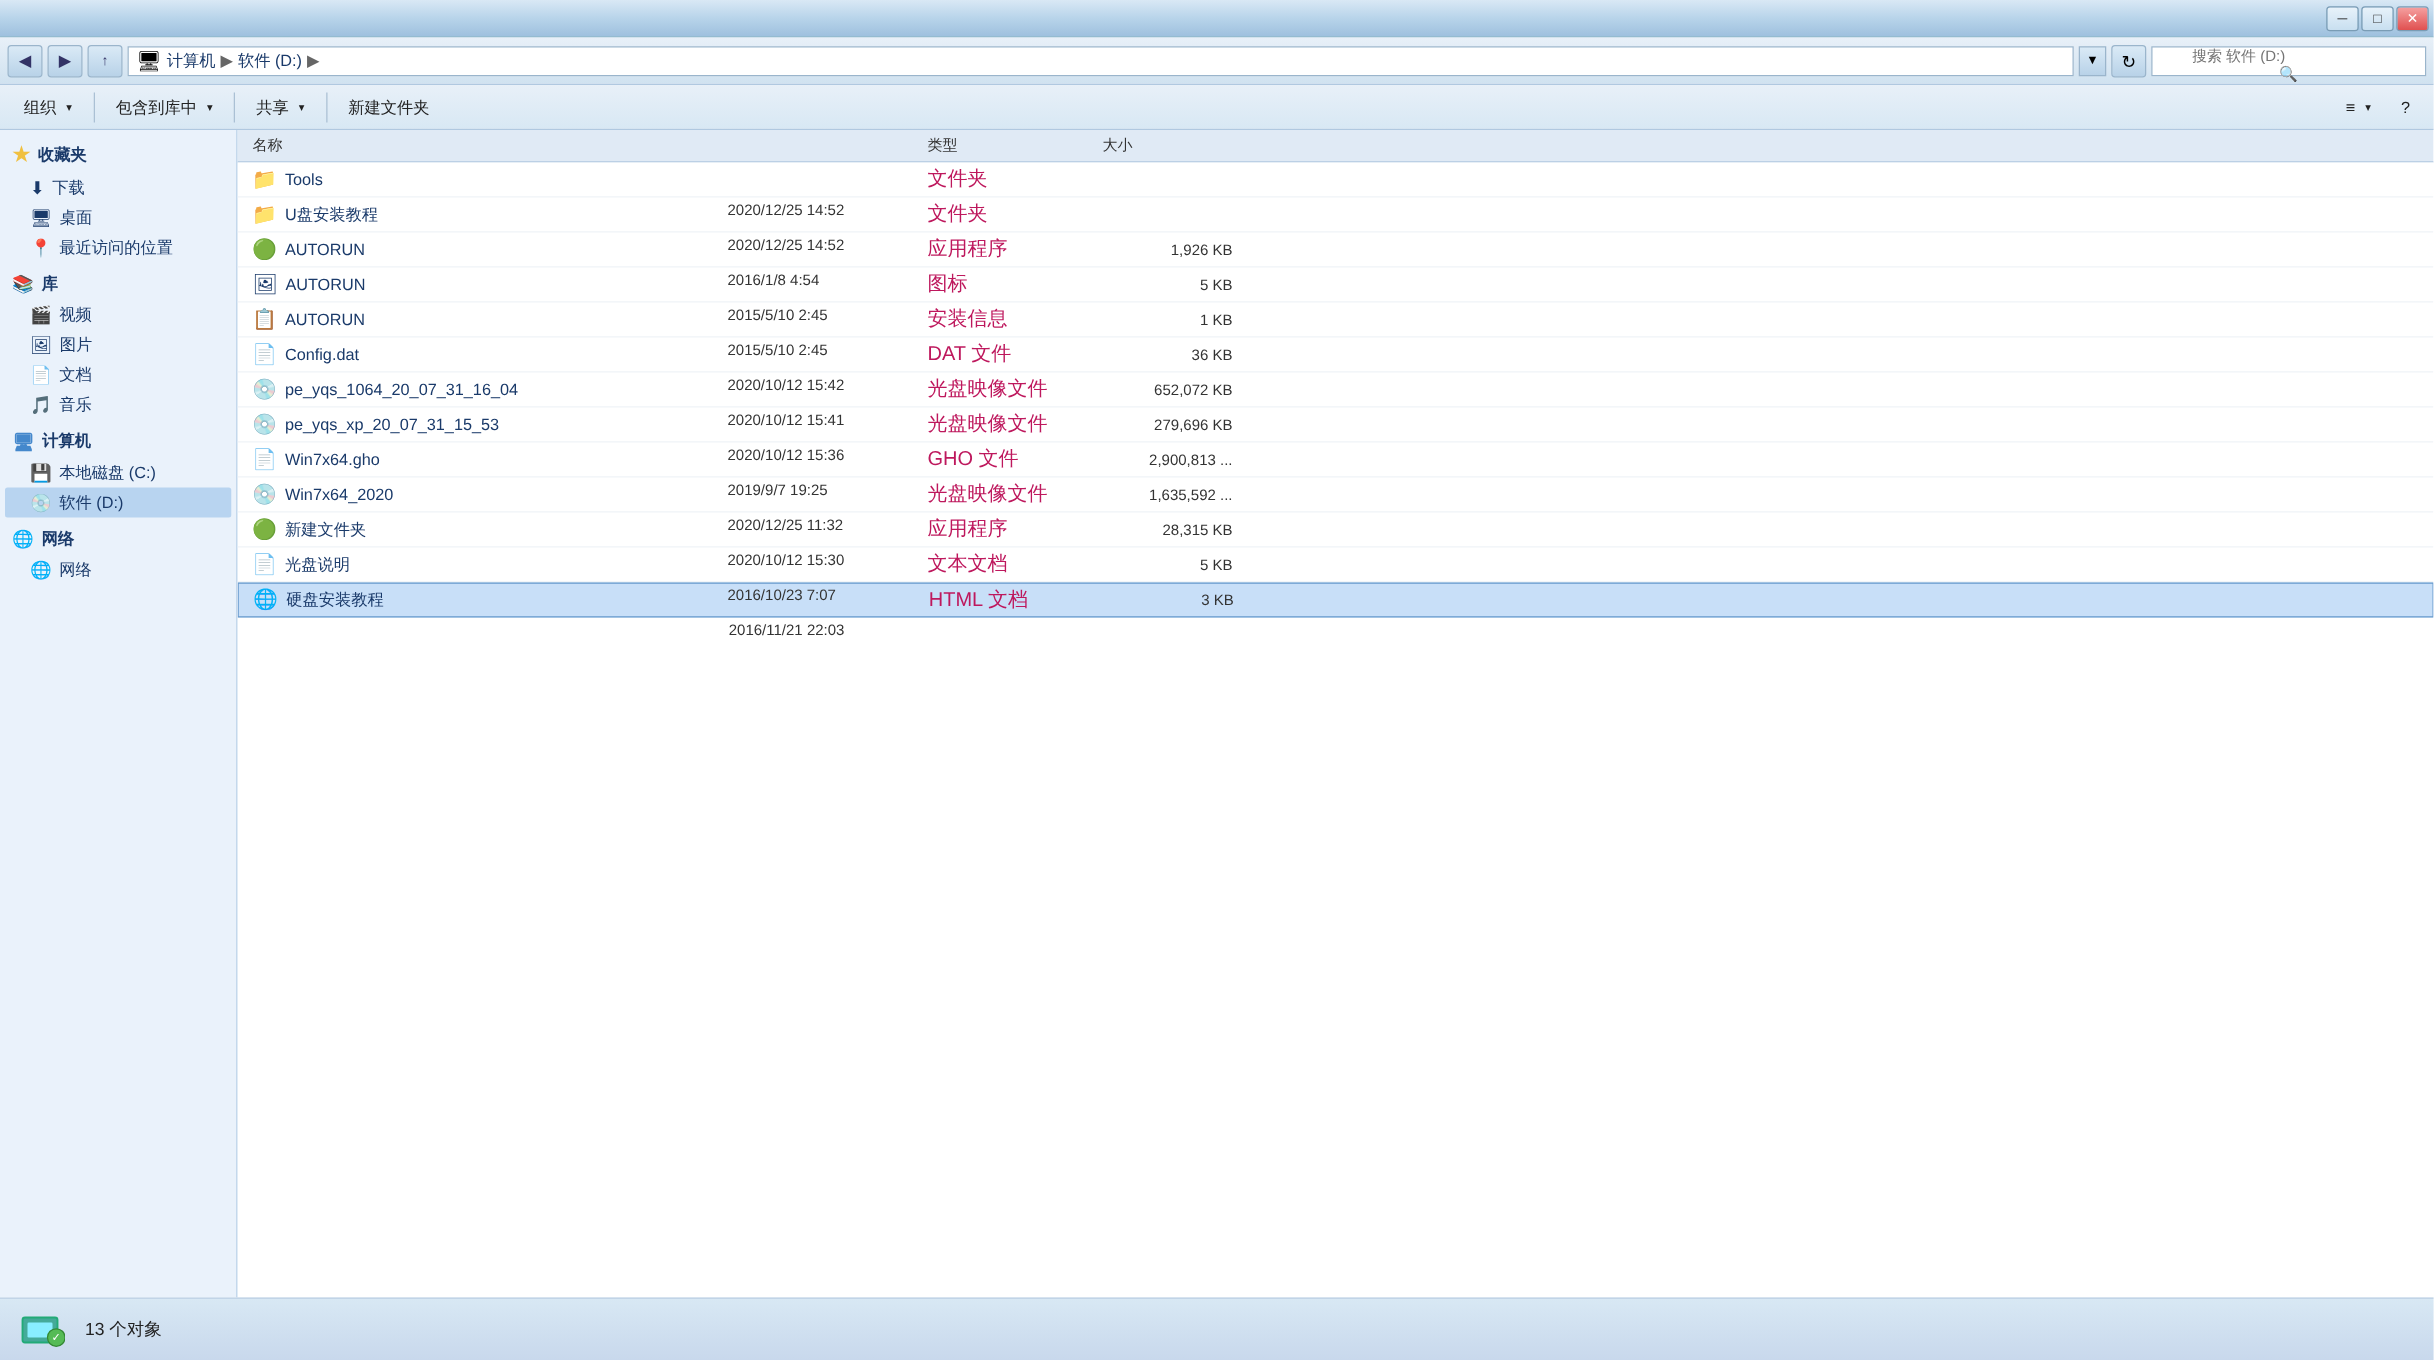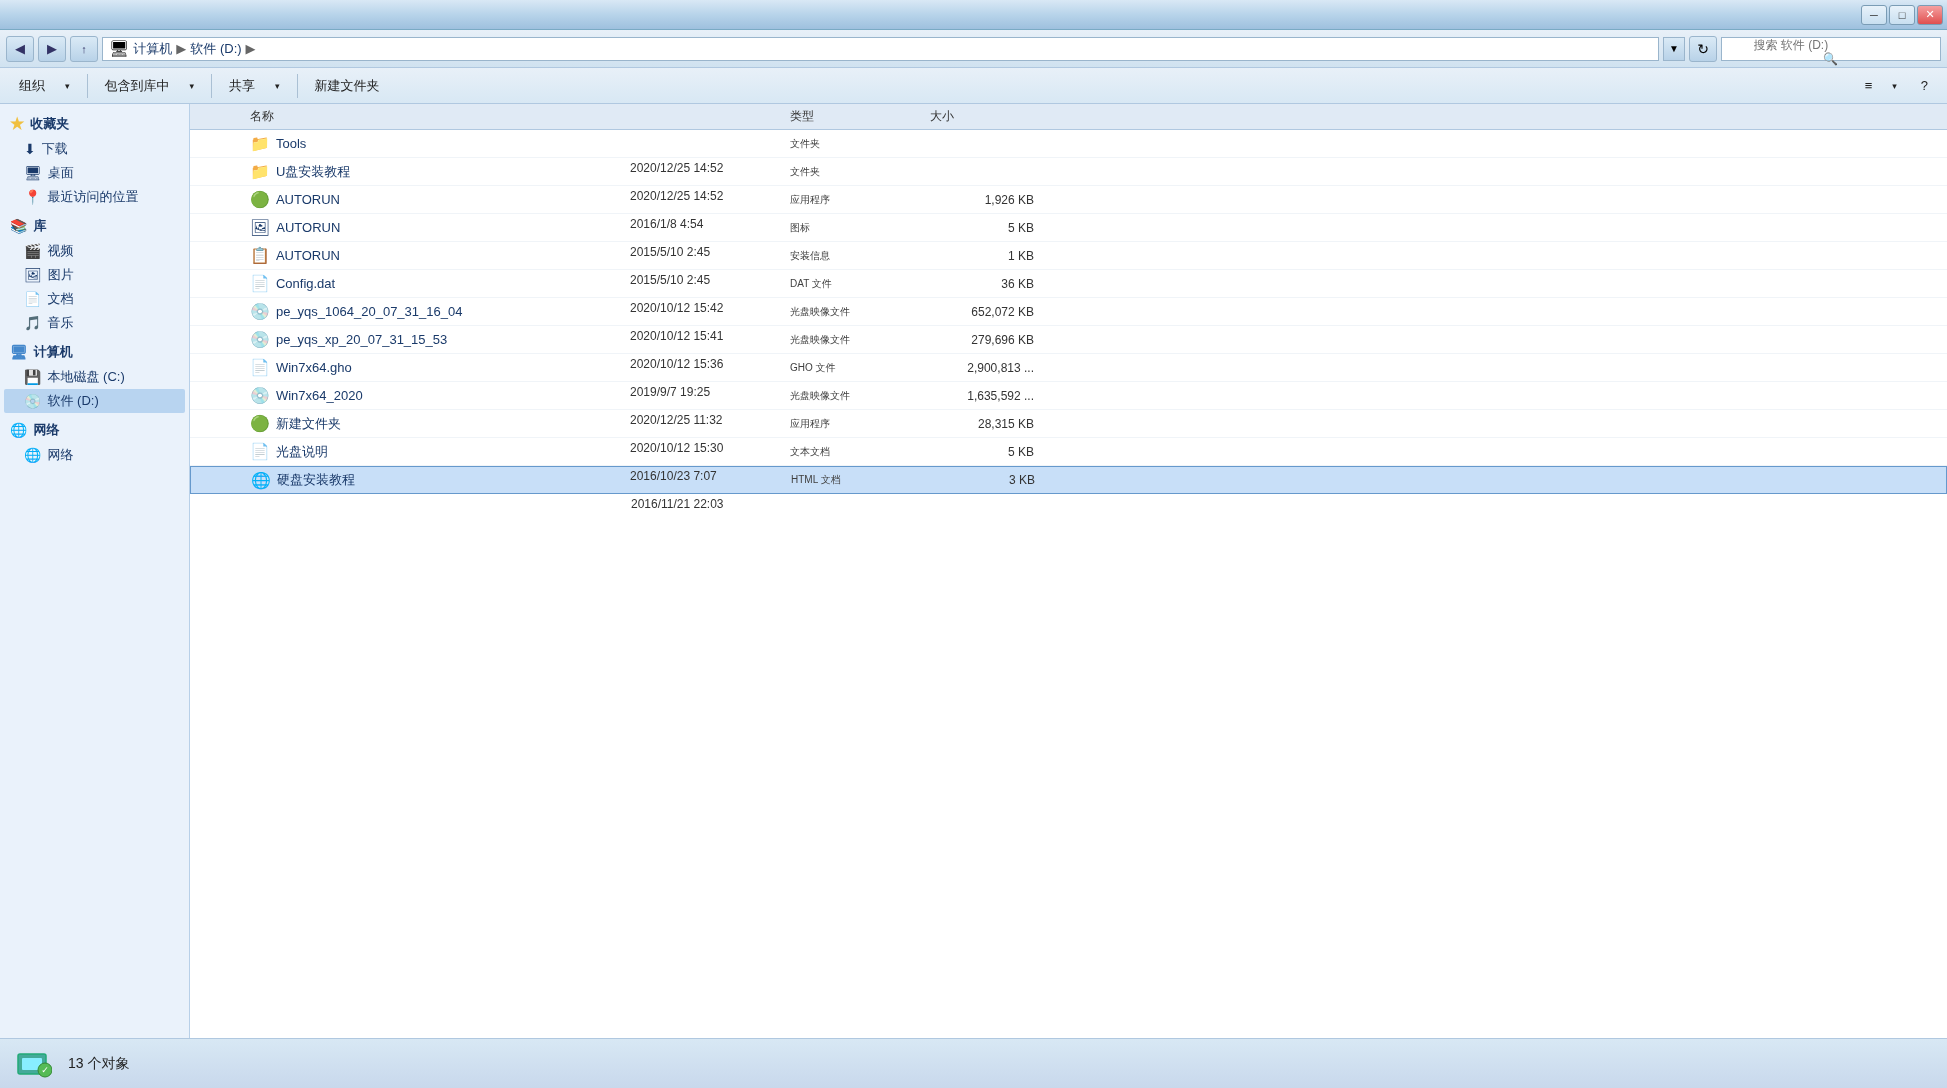--- a/index.html
+++ b/index.html
@@ -141,21 +141,21 @@
       height: 28px;
       padding: 0 10px;
       border: 1px solid transparent;
       border-radius: 3px;
       background: transparent;
       cursor: pointer;
       font-size: 13px;
       font-family: 'Microsoft YaHei', SimSun, Arial, sans-serif;
       display: flex;
       align-items: center;
-      gap: 20px;
+      gap: 8px;
       color: #222;
     }
     .tool-btn .arrow { font-size: 9px; }
     .toolbar-sep { width: 1px; height: 24px; background: #aac0d4; margin: 0 4px; }
 
     
     .main-area {
       flex: 1;
       display: flex;
       overflow: hidden;
@@ -209,21 +209,21 @@
       display: flex;
       align-items: center;
       height: 26px;
       background: #e0eaf5;
       border-bottom: 1px solid #b0c8e0;
       padding: 0 4px;
       font-size: 12px;
       color: #333;
       flex-shrink: 0;
     }
-    .col-name { width: 380px; padding: 0 8px; cursor: pointer; display: flex; align-items: center; gap: 4px; margin-left: 48px; }
+    .col-name { width: 380px; padding: 0 8px; cursor: pointer; display: flex; align-items: center; gap: 4px; }
     .col-date { width: 160px; padding: 0 8px; cursor: pointer; margin-top: 48px; }
     .col-type { width: 140px; padding: 0 8px; cursor: pointer; }
     .col-size { width: 120px; padding: 0 8px; cursor: pointer; text-align: right; }
     .col-header-btn { 
       border: none; background: none; cursor: pointer; 
       font-size: 12px; font-family: inherit; color: #333;
       display: flex; align-items: center; gap: 2px;
     }
 
     .file-list {
@@ -241,21 +241,21 @@
     }
     .file-row.selected { background: #c8dff8; border: 1px solid #6699cc; }
     .file-row .col-name {
       display: flex;
       align-items: center;
       gap: 6px;
       font-size: 13px;
       color: #1a3a6a;
     }
     .file-row .col-date { font-size: 12px; color: #333; }
-    .file-row .col-type { font-size: 10px; color: #404040; }
+    .file-row .col-type { font-size: 16px; color: #be185d; }
     .file-row .col-size { font-size: 12px; color: #333; text-align: right; }
     .file-icon { font-size: 16px; flex-shrink: 0; }
 
     
     .status-bar {
       height: 50px;
       background: linear-gradient(to bottom, #d8e8f4, #c8d8ec);
       border-top: 1px solid #b0c8e0;
       display: flex;
       align-items: center;

